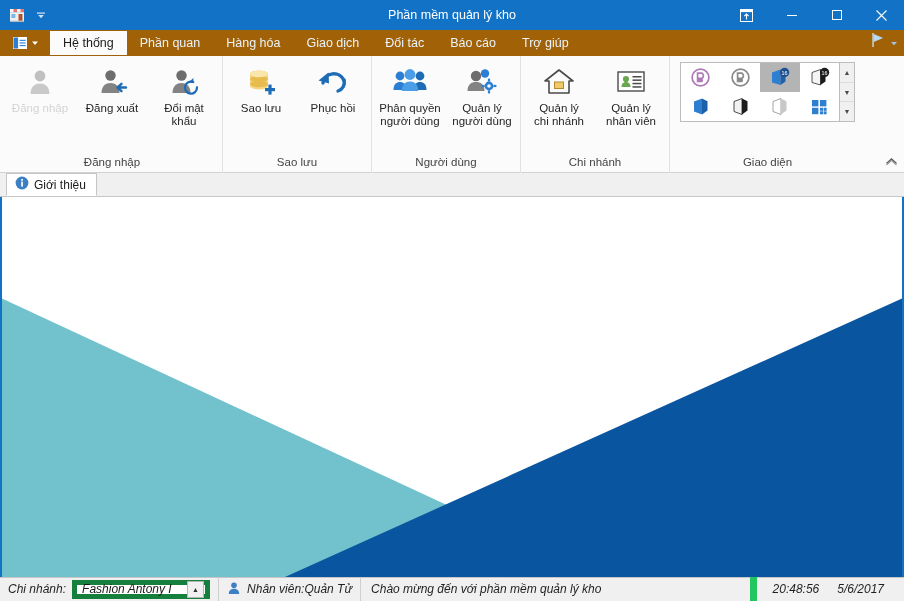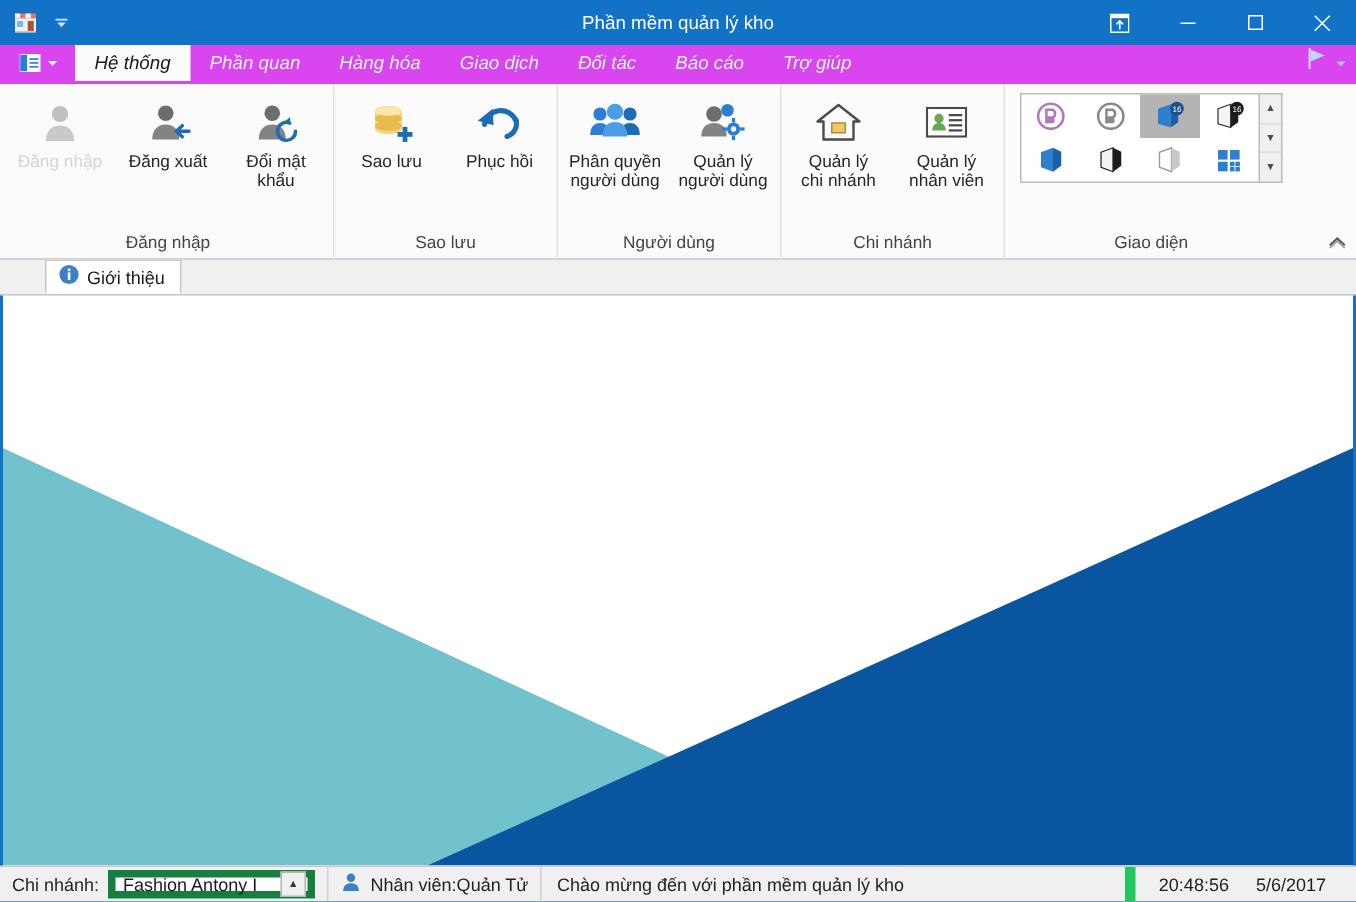--- a/index.html
+++ b/index.html
@@ -45,25 +45,24 @@
   }
   .win-btn {
     width: 45px; height: 30px;
     display: flex; align-items: center; justify-content: center;
     color: #ffffff;
   }
 
   
   .tabstrip {
     height: 26px; flex: 0 0 26px;
-    background: #d946ef;
-    display: flex; align-items: flex-start;
+    background: #a16207;
+    display: flex; align-items: center;
     position: relative;
     padding-left: 10px;
-    font-style: italic;
   }
   .tab-menu-btn {
     width: 32px; height: 24px;
     display: flex; align-items: center; justify-content: center;
     gap: 2px; margin-right: 8px; margin-bottom: 1px;
   }
   .tab {
     height: 24px; line-height: 24px;
     padding: 0 13px;
     color: #eaf3fb; font-size: 12.5px;
@@ -161,40 +160,39 @@
     display: flex; align-items: flex-end;
     padding-left: 6px;
   }
   .doctab {
     height: 23px; display: flex; align-items: center; gap: 5px;
     padding: 0 10px 0 8px;
     background: #ffffff;
     border: 1px solid #c6c6c6; border-bottom: 1px solid #ffffff;
     font-size: 12px; color: #1a1a1a;
     cursor: default;
-    margin-left: 24px;
   }
 
   
   .content {
     flex: 1; position: relative;
     background: #ffffff;
     border-left: 2px solid #1273c6;
     border-right: 2px solid #1273c6;
     overflow: hidden;
   }
   .content svg { display: block; width: 100%; height: 100%; }
 
   
   .statusbar {
     flex: 0 0 24px; height: 21px;
     background: #f0f0f0;
     border-top: 1px solid #c6c6c6;
-    display: flex; align-items: center;
-    font-size: 12px; color: #1f1f1f;
+    display: flex; align-items: flex-end;
+    font-size: 12px; color: #1f1f1f; font-style: italic;
   }
   .sb-cell {
     height: 24px; display: flex; align-items: center;
     padding: 0 8px; gap: 6px;
     border-right: 1px solid #cfcfcf;
   }
   .sb-cell.noborder { border-right: none; }
   .sb-label { white-space: nowrap; }
   .combo {
     width: 138px; height: 19px;

